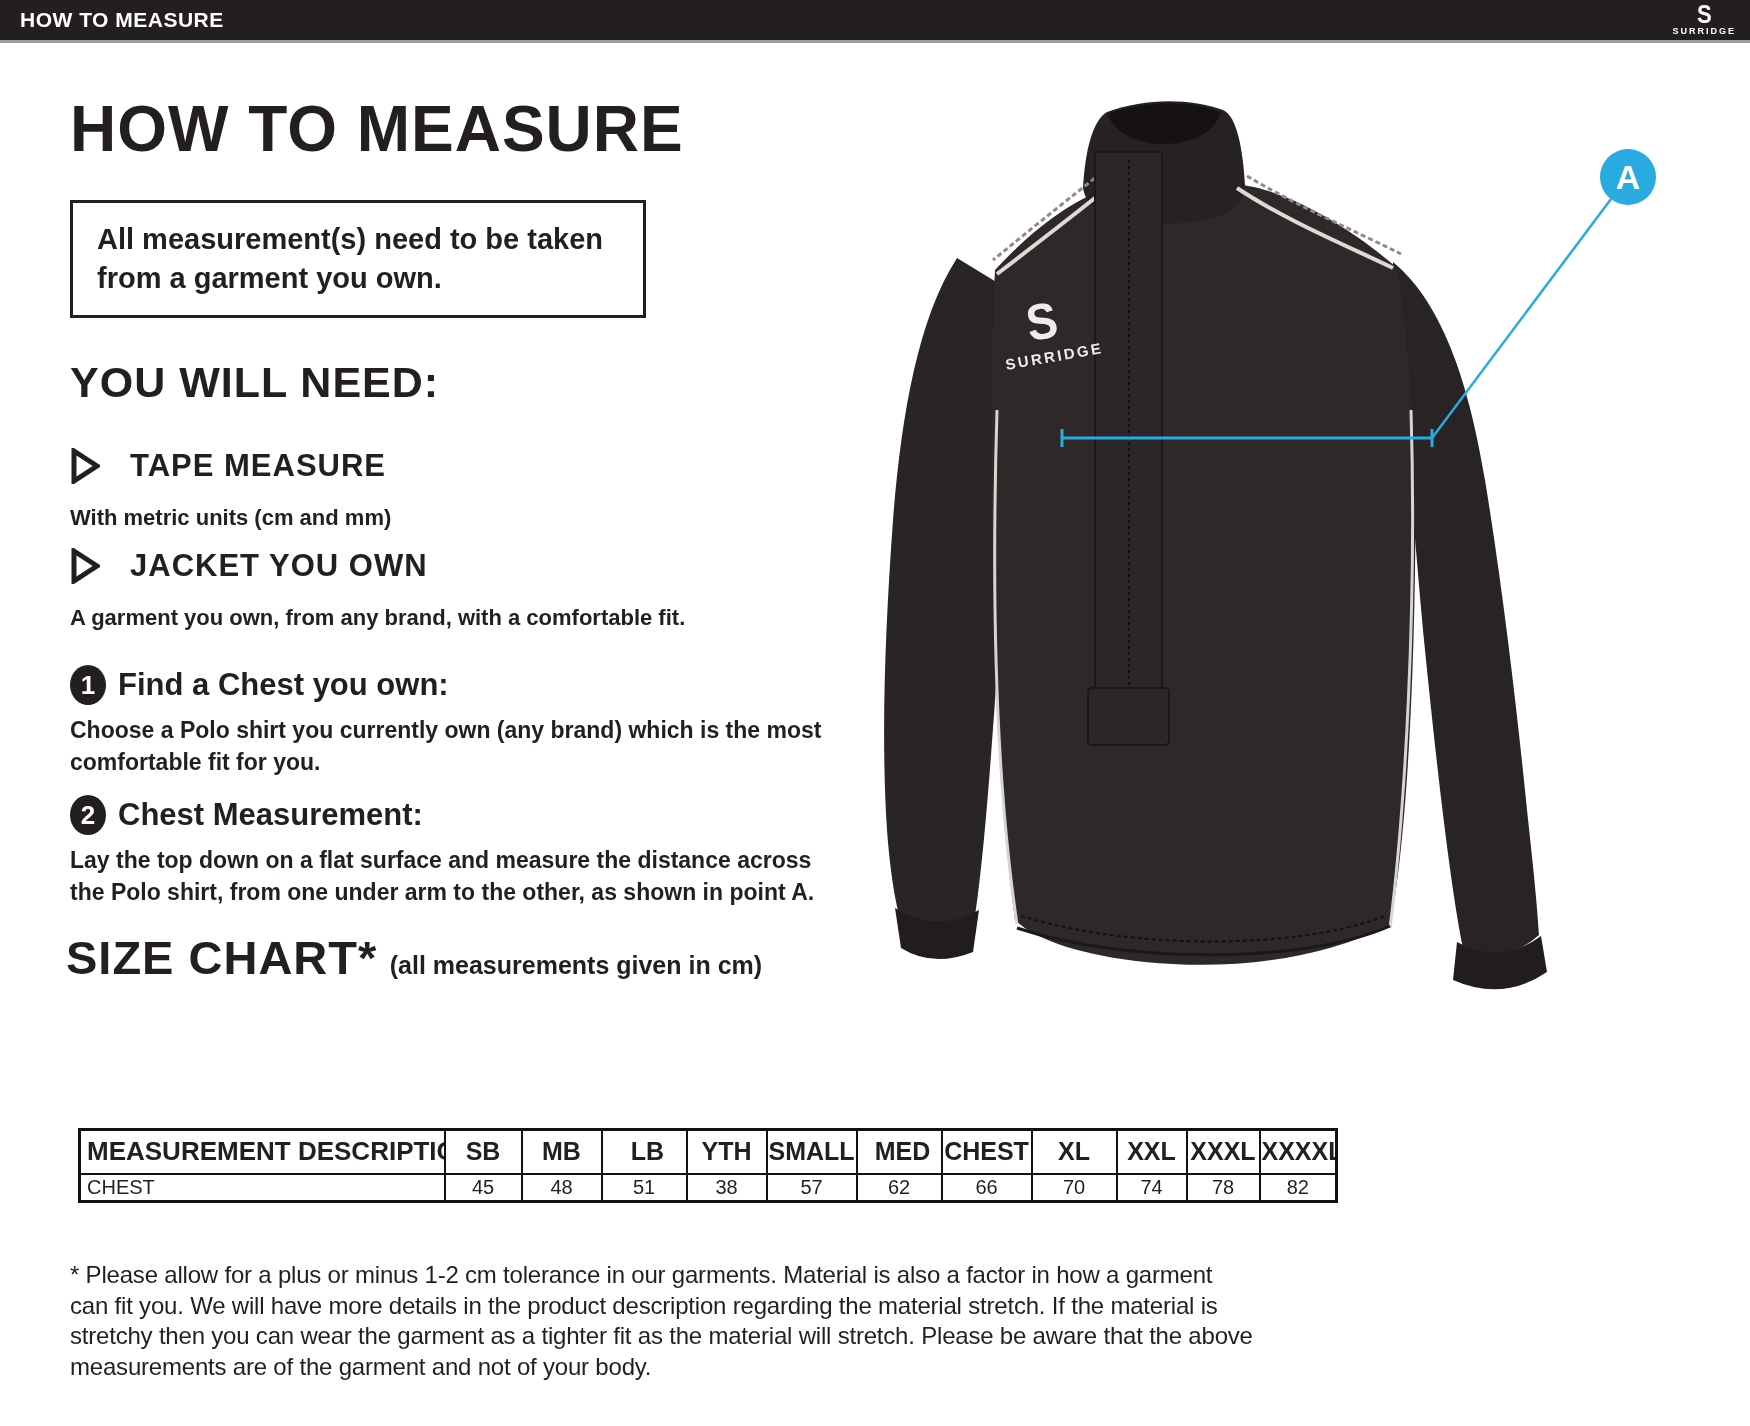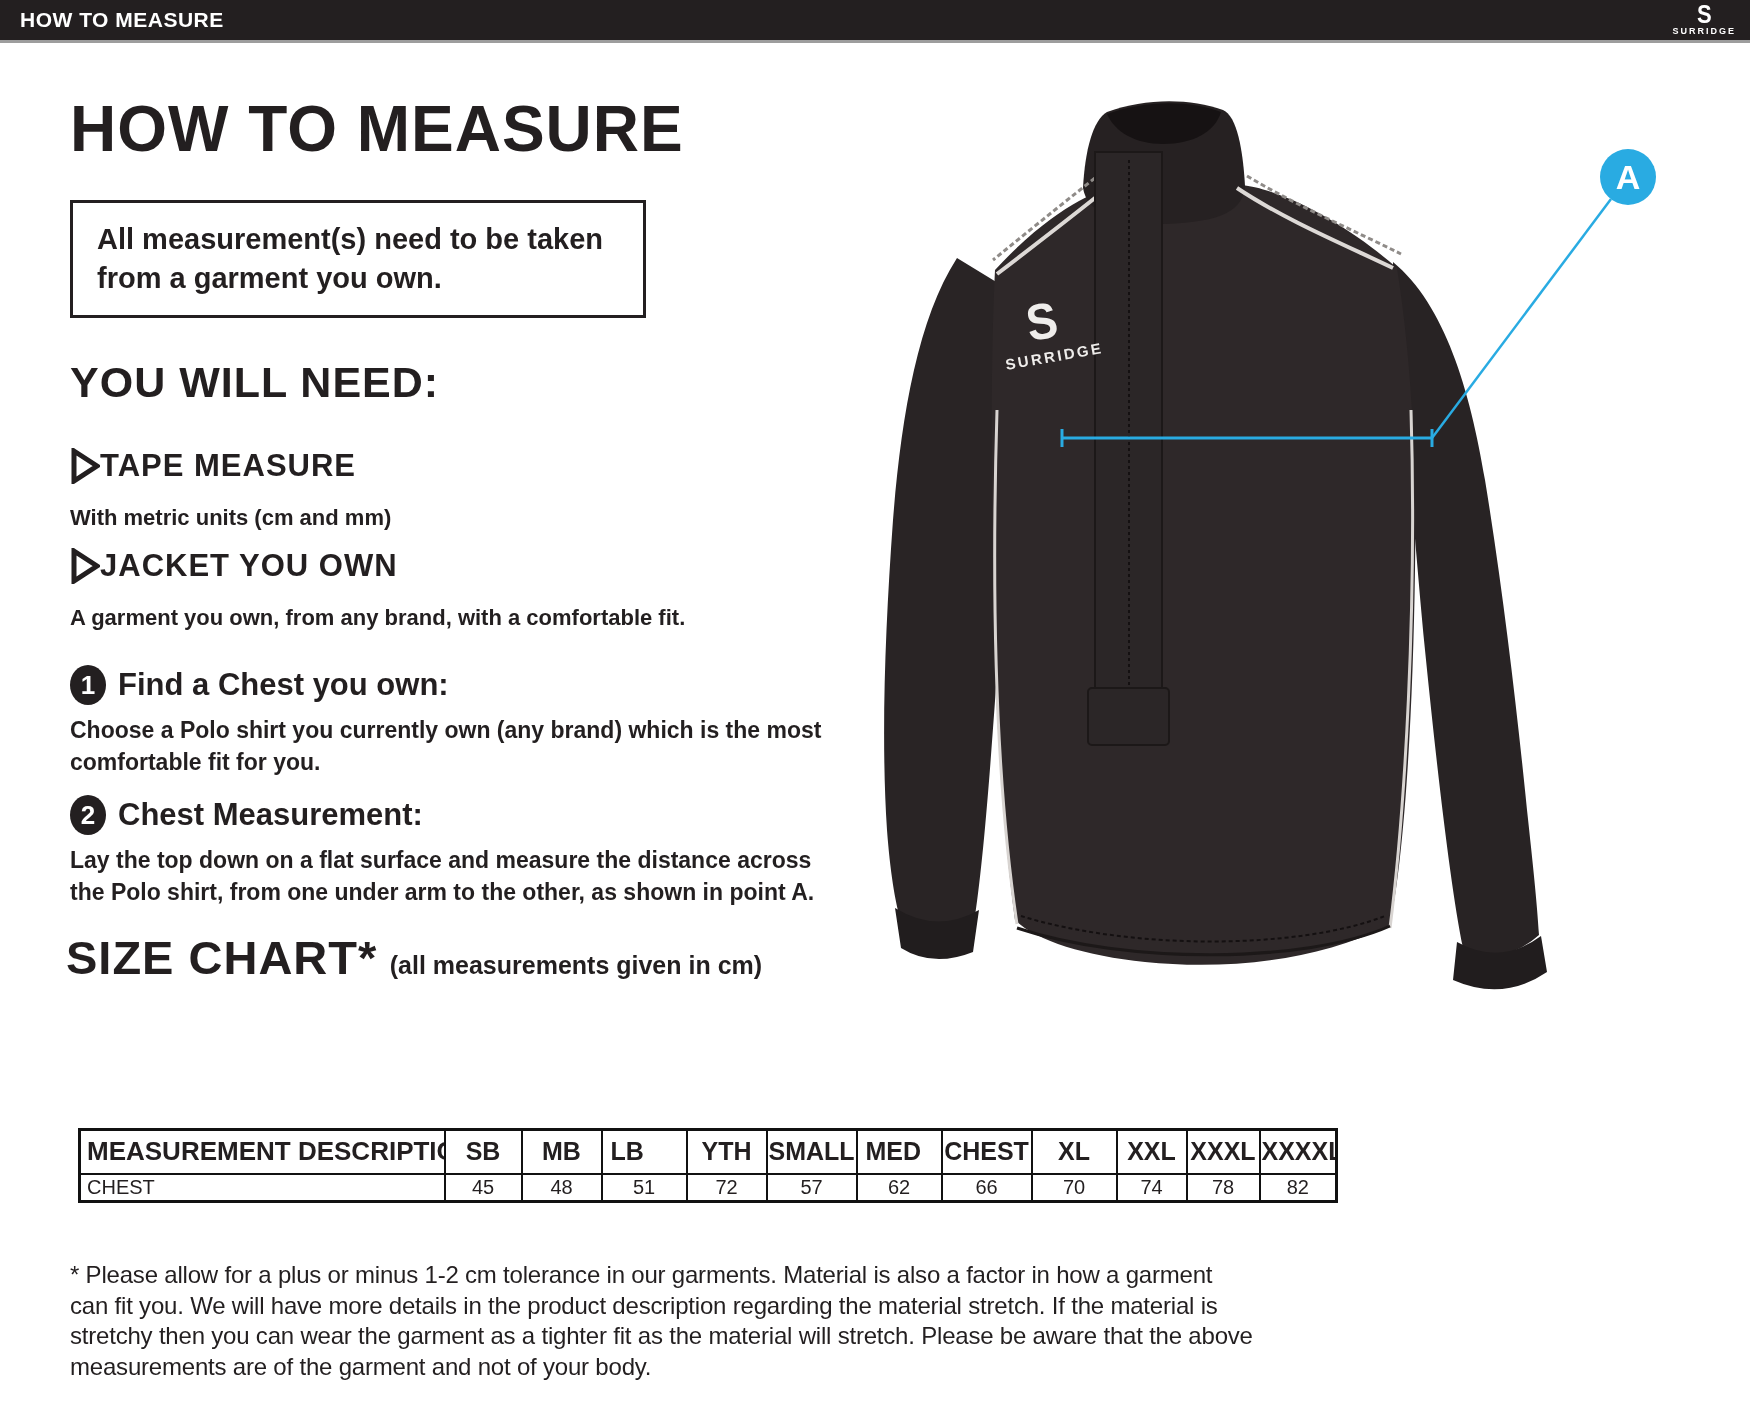--- a/index.html
+++ b/index.html
@@ -19,21 +19,21 @@
   
   .h1{position:absolute;left:70px;top:92px;font-size:64px;font-weight:bold;letter-spacing:1px;}
   .notice-box{
     position:absolute;left:70px;top:200px;width:576px;height:118px;border:3px solid #231f20;
     box-sizing:border-box;display:flex;align-items:center;
   }
   .notice-box p{margin:0 0 0 24px;width:640px;font-size:29px;font-weight:bold;line-height:1.35;}
   .h2{position:absolute;left:70px;top:358px;font-size:43px;font-weight:bold;letter-spacing:1px;}
   .need{position:absolute;left:70px;}
   .need-1{top:448px;} .need-2{top:548px;}
-  .need-head{display:flex;align-items:center;gap:0;}
+  .need-head{display:flex;align-items:center;gap:30px;}
   .need-title{font-size:31px;font-weight:bold;letter-spacing:1px;}
   .need-desc{font-size:22px;font-weight:bold;margin-top:21px;}
   .tri-icon{width:30px;height:36px;flex:0 0 auto;}
   .step{position:absolute;left:70px;}
   .step-1{top:665px;} .step-2{top:795px;}
   .step-head{display:flex;align-items:center;gap:12px;}
   .step-num{
     width:36px;height:40px;background:#231f20;border-radius:50%;color:#fff;
     font-size:26px;font-weight:bold;display:flex;align-items:center;justify-content:center;flex:0 0 auto;
   }
@@ -45,21 +45,21 @@
   .size-chart-title{font-size:47px;font-weight:bold;letter-spacing:1px;}
   .size-chart-sub{font-size:25px;font-weight:bold;margin-left:8px;}
   
   .size-table{
     position:absolute;left:78px;top:1128px;width:1257px;border-collapse:collapse;table-layout:fixed;
   }
   .size-table td,.size-table th{border:2px solid #111;box-sizing:border-box;overflow:hidden;white-space:nowrap;}
   .size-table{border:3px solid #111;}
   .row-head th{height:44px;font-size:25px;font-weight:bold;text-align:center;}
   .row-head th.desc{text-align:left;padding-left:6px;font-size:26px;}
-  .row-head th.al{text-align:left;padding-left:8px;margin-left:40px;}
+  .row-head th.al{text-align:center;padding-left:8px;margin-left:40px;}
   .row-unit td{height:29px;font-size:19px;font-weight:bold;text-align:left;padding-left:6px;}
   .row-data td{height:26px;font-size:20px;font-weight:normal;text-align:center;}
   .row-data td.desc{text-align:left;padding-left:6px;}
   
   .footnote{
     position:absolute;left:70px;top:1260px;width:1185px;font-size:24px;line-height:1.28;
     font-weight:normal;letter-spacing:-.2px;
   }
   
   .diagram{position:absolute;left:845px;top:90px;width:905px;height:930px;}
@@ -152,21 +152,21 @@
     <th>XL</th>
     <th>XXL</th>
     <th>XXXL</th>
     <th>XXXXL</th>
   </tr>
   <tr class="row-data">
     <td class="desc">CHEST</td>
     <td>45</td>
     <td>48</td>
     <td>51</td>
-    <td>72</td>
+    <td>38</td>
     <td>57</td>
     <td>62</td>
     <td>66</td>
     <td>70</td>
     <td>74</td>
     <td>78</td>
     <td>82</td>
   </tr>
 </tbody>
   </table>

